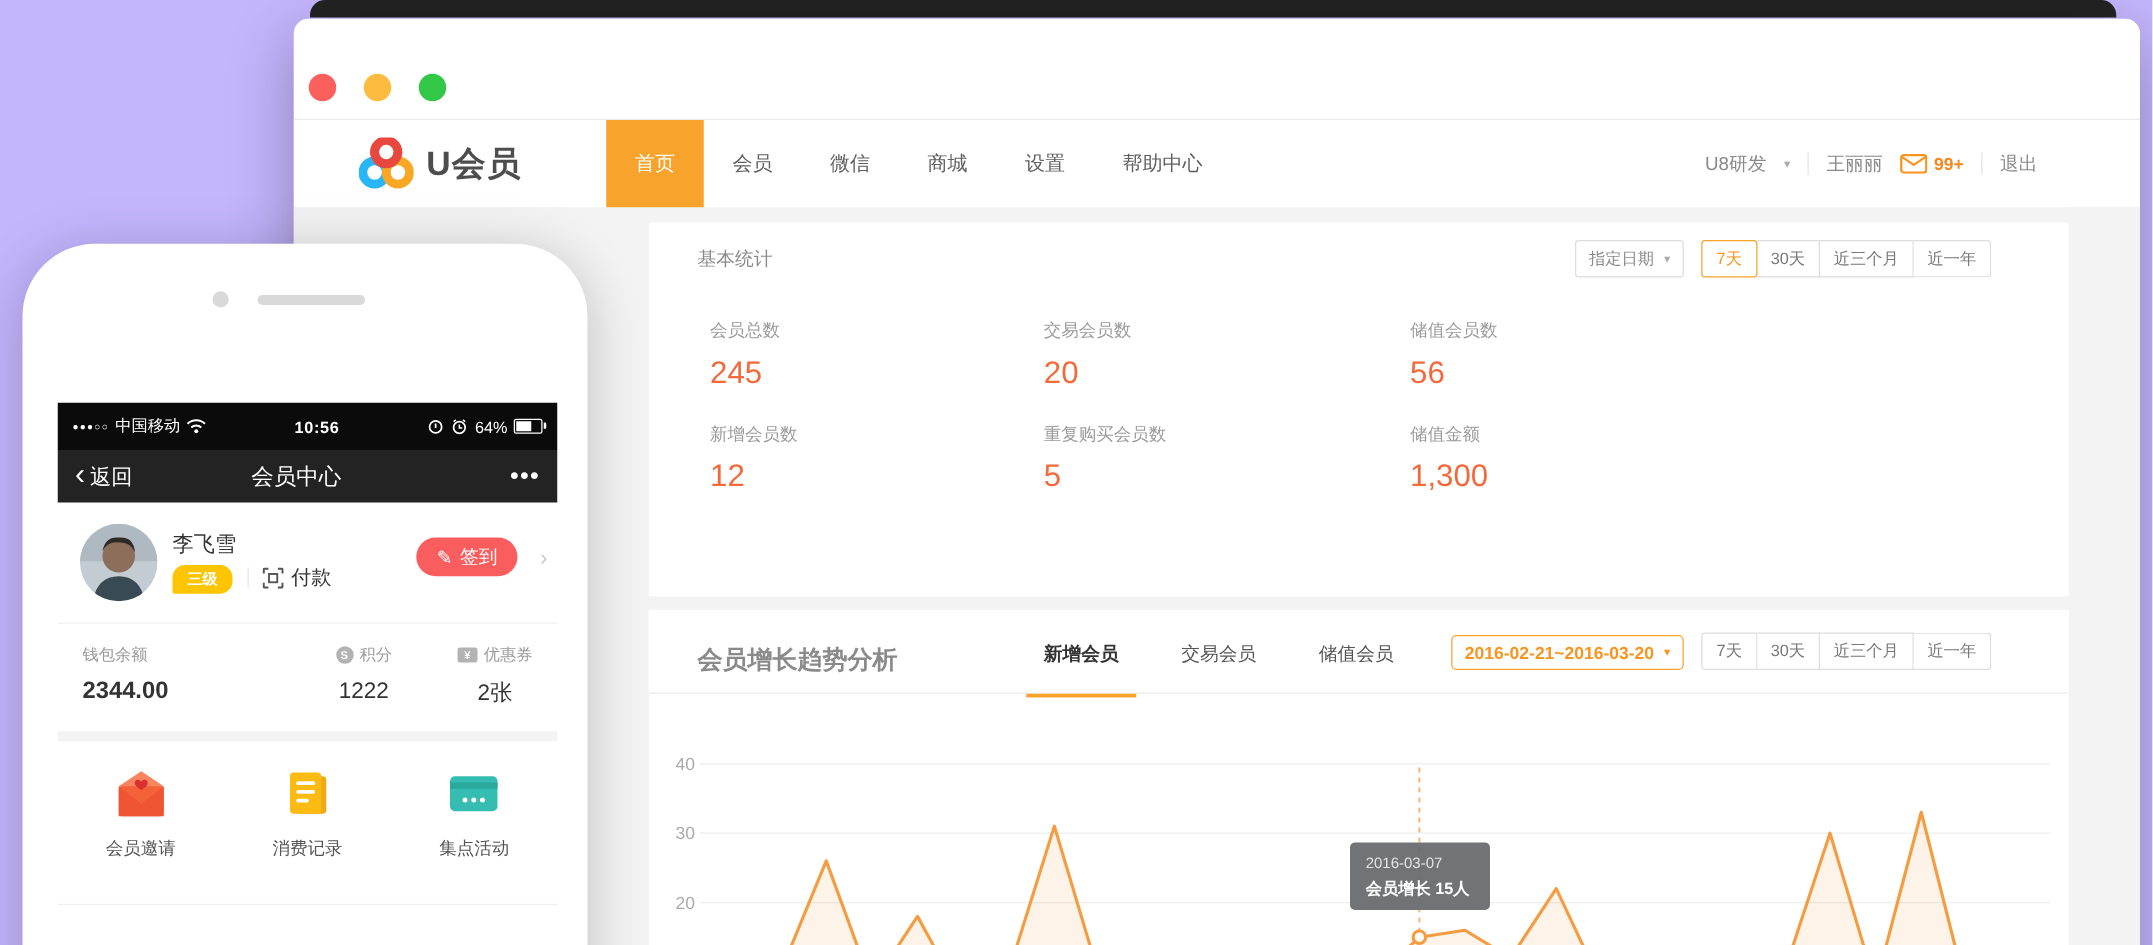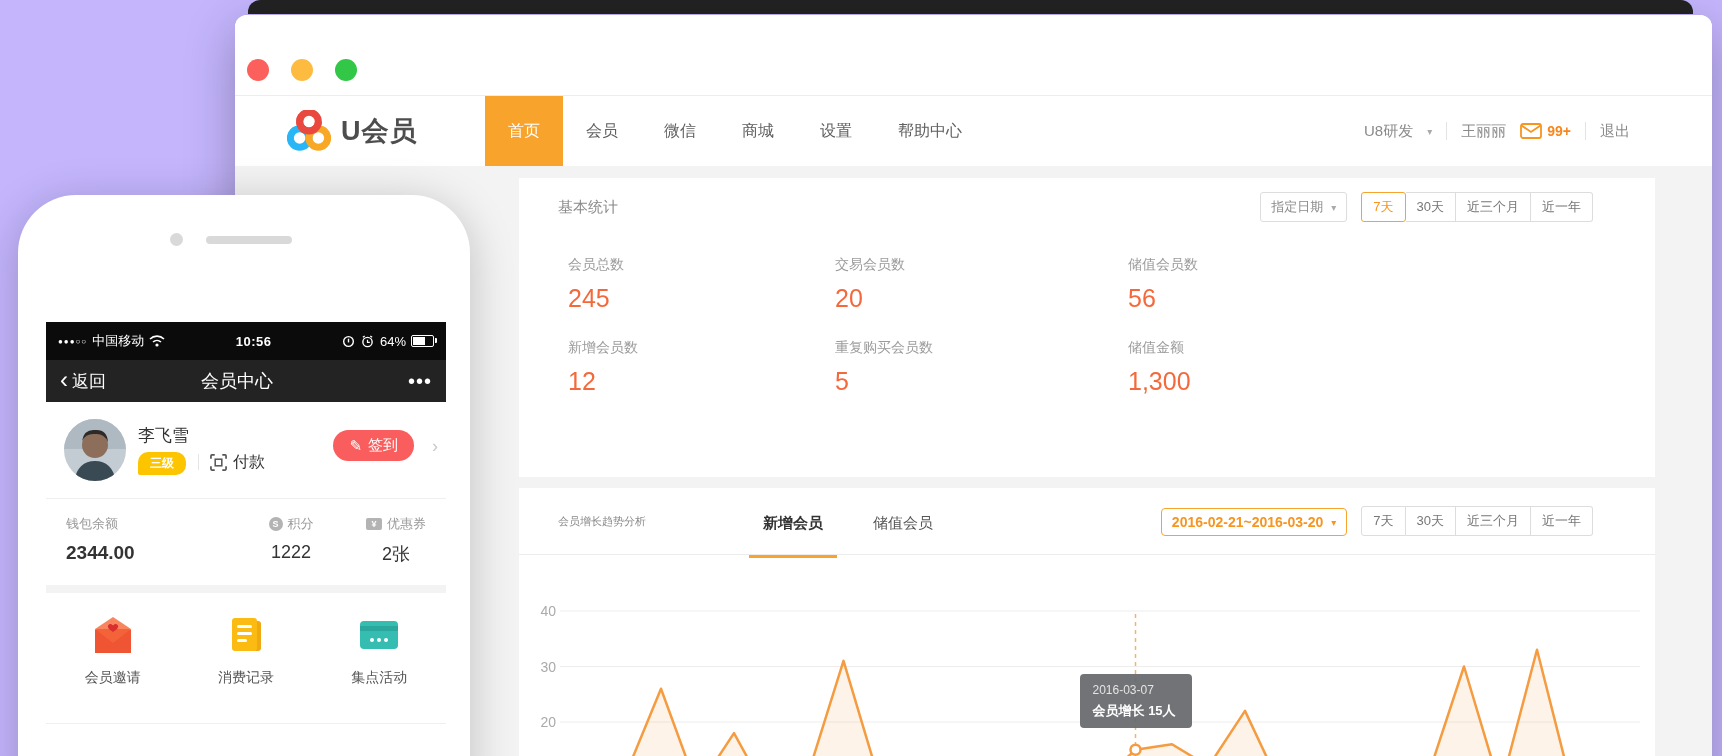--- a/index.html
+++ b/index.html
@@ -35,21 +35,21 @@
   .seg{display:flex;}
   .seg span{border:1px solid #ddd;border-left:none;padding:5px 11px;font-size:13px;color:#777;cursor:pointer;background:#fff;}
   .seg span:first-child{border-left:1px solid #ddd;border-radius:3px 0 0 3px;}
   .seg span:last-child{border-radius:0 3px 3px 0;}
   .seg span.on{border:1px solid #f7a32c;color:#f7951f;position:relative;border-radius:3px;}
   .stat-grid{position:absolute;left:49px;top:78px;display:grid;grid-template-columns:267px 293px 330px;grid-row-gap:26px;}
   .stat .lb{font-size:14px;color:#9b9b9b;margin-bottom:10px;}
   .stat .vl{font-size:25px;color:#f4693b;}
   
   .c2-head{position:relative;height:67px;display:flex;align-items:flex-start;border-bottom:1px solid #ececec;box-sizing:border-box;}
-  .c2-title{margin:26px 0 0 39px;font-size:11px;color:#8a8a8a;}
+  .c2-title{margin:26px 0 0 39px;font-size:20px;color:#8a8a8a;font-weight:bold;}
   .trend-tabs{display:flex;margin-left:92px;margin-top:0;height:67px;}
   .ttab{font-size:15px;color:#555;padding:26px 14px 0 14px;height:41px;box-sizing:content-box;cursor:pointer;margin:0 11px;}
   .ttab.active{border-bottom:3px solid #f7a32c;color:#333;font-weight:bold;}
   .rangebox{border:1px solid #f7a32c;border-radius:4px;padding:5px 10px;font-size:14px;color:#f7951f;display:flex;gap:8px;align-items:center;cursor:pointer;font-weight:bold;}
   .rangebox .caret{color:#f7951f;}
   .chart-wrap{position:absolute;left:0;top:0;width:1136px;height:307px;}
   #trend-svg{position:absolute;left:0;top:0;}
   .tooltip{position:absolute;top:186px;width:112px;height:54px;background:rgba(104,106,109,.94);border-radius:4px;
            color:#fff;padding:9px 0 0 13px;box-sizing:border-box;z-index:5;}
   .tooltip .t1{font-size:12px;color:#e4e4e4;margin-bottom:5px;}
@@ -205,20 +205,21 @@
             </svg>
           <div class="tooltip" id="chart-tooltip" style="left: 560.5px;">
             <div class="t1">2016-03-07</div>
             <div class="t2"><span>会员增长</span>&nbsp;<span>15人</span></div>
           </div>
         </div>
         <div class="c2-head" style="position:relative;z-index:4;background:#fff;">
           <span class="c2-title">会员增长趋势分析</span>
           <div class="trend-tabs">
             <span class="ttab active">新增会员</span>
+            <span class="ttab">交易会员</span>
             <span class="ttab">储值会员</span>
           </div>
           <div class="controls" style="top:18px;align-items:flex-end;">
             <span class="rangebox">
               <span>2016-02-21~2016-03-20</span>
               <span class="caret">▾</span>
             </span>
             <span class="seg">
               <span>7天</span>
               <span>30天</span>

